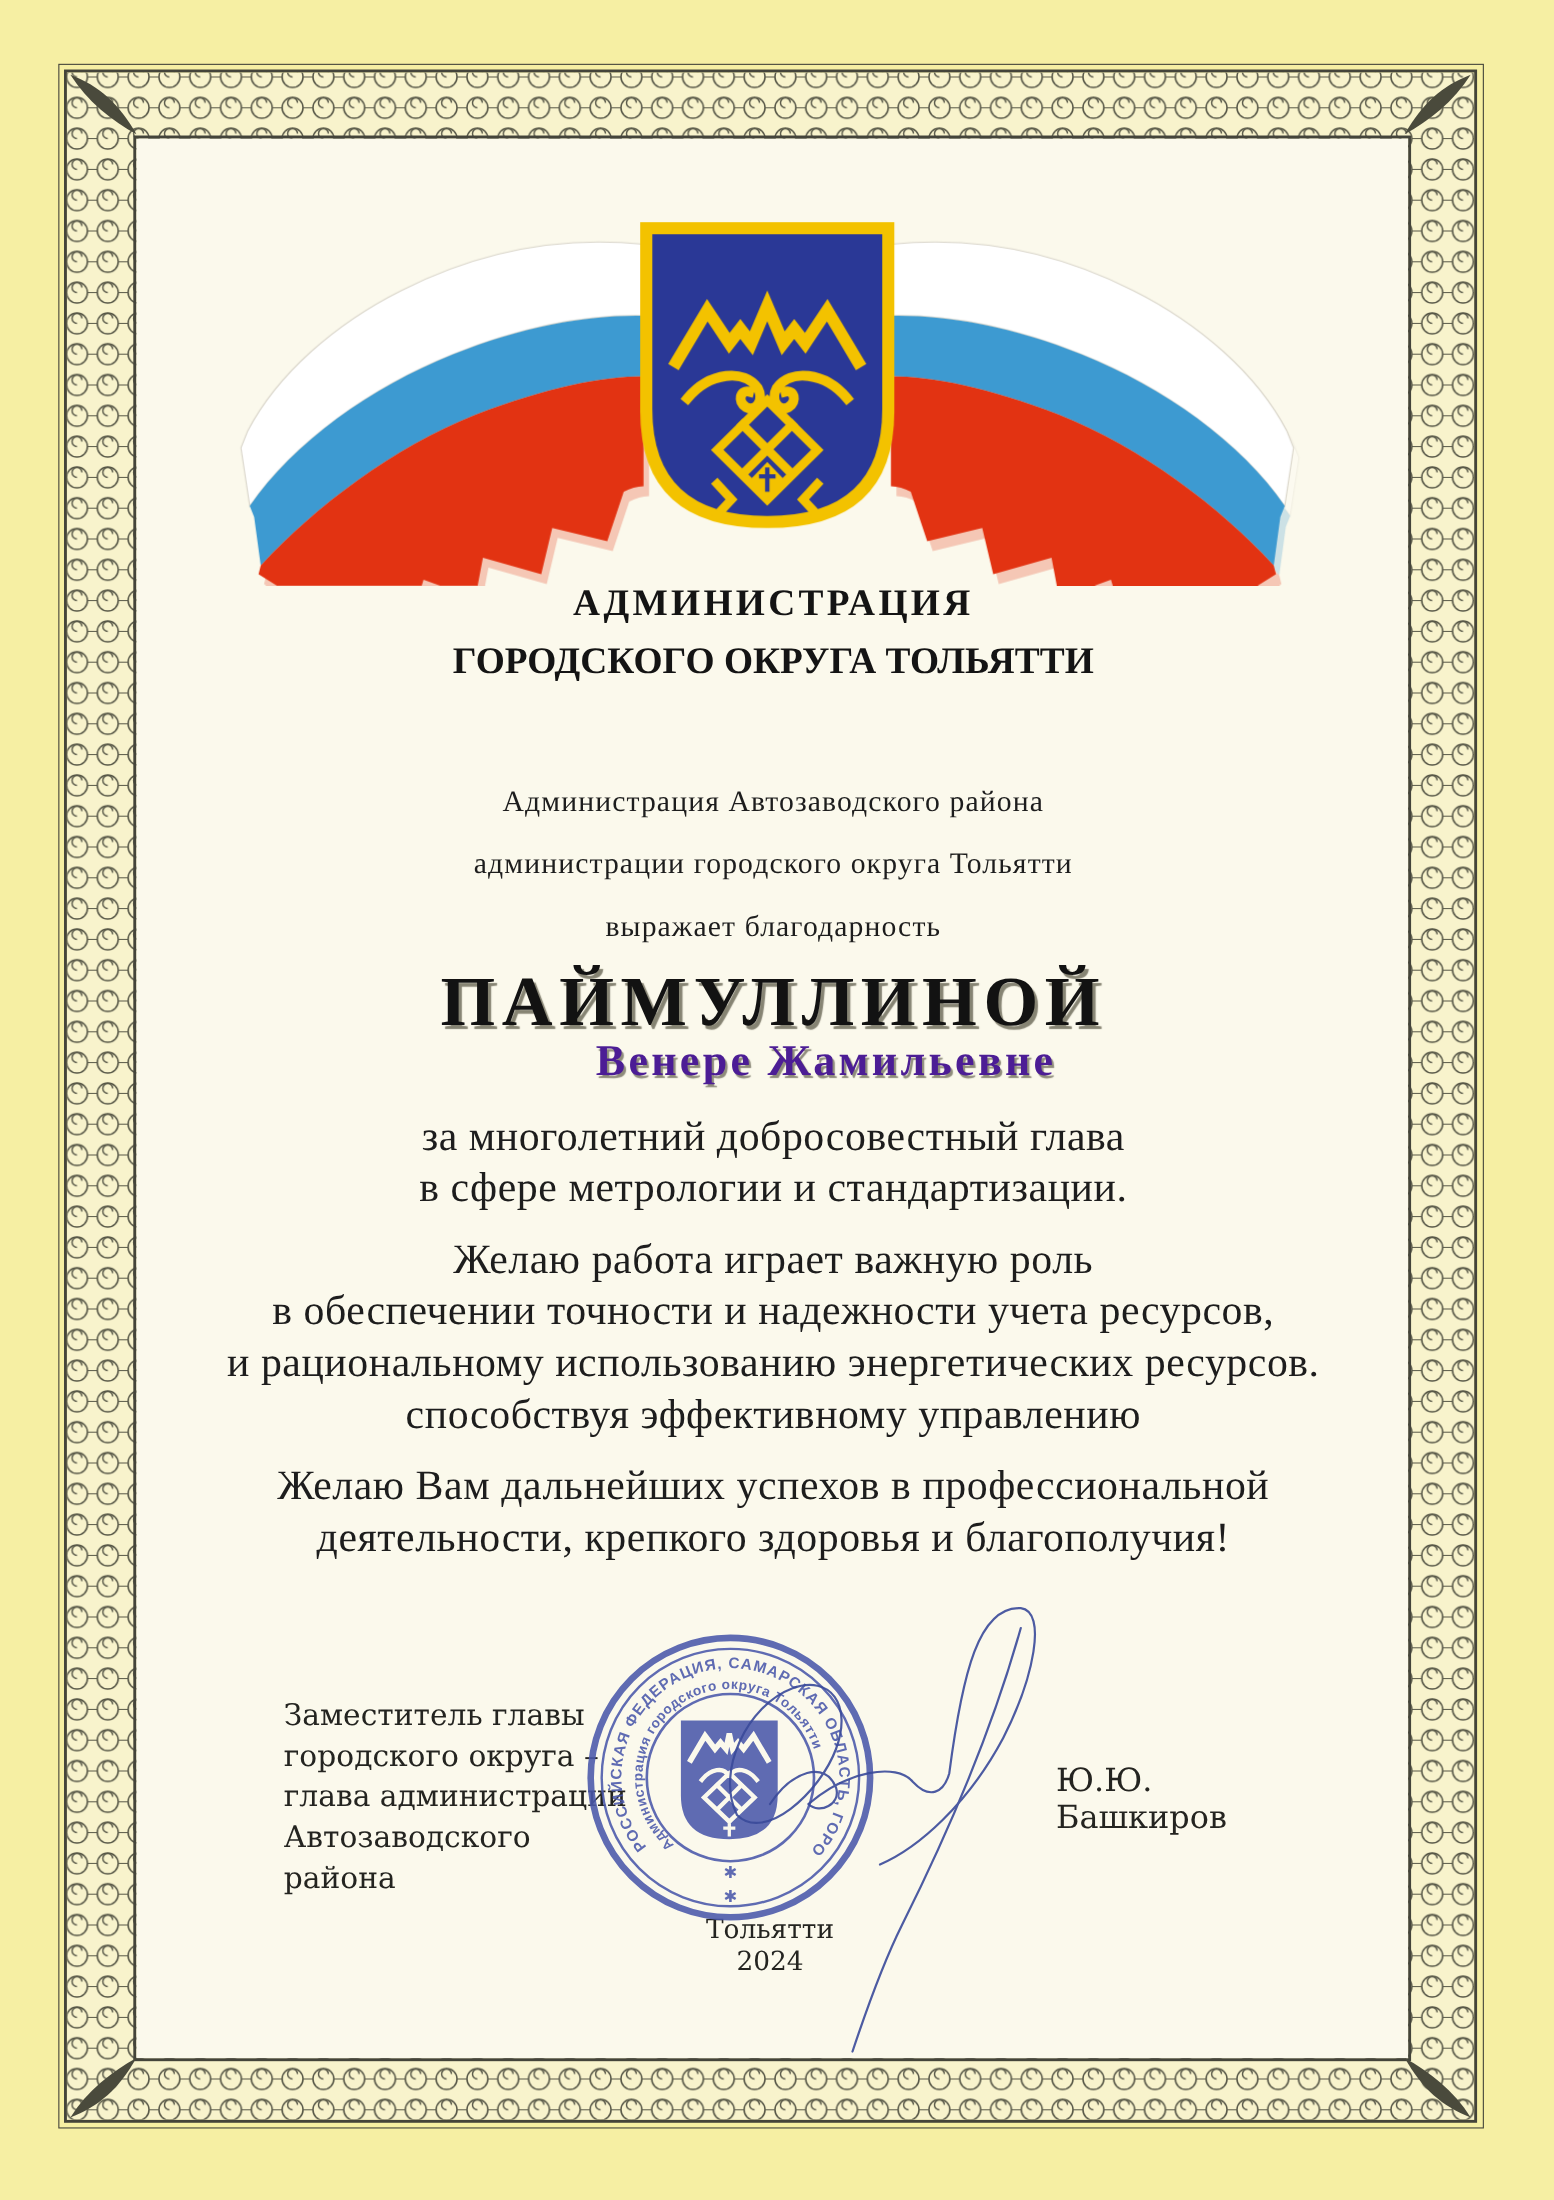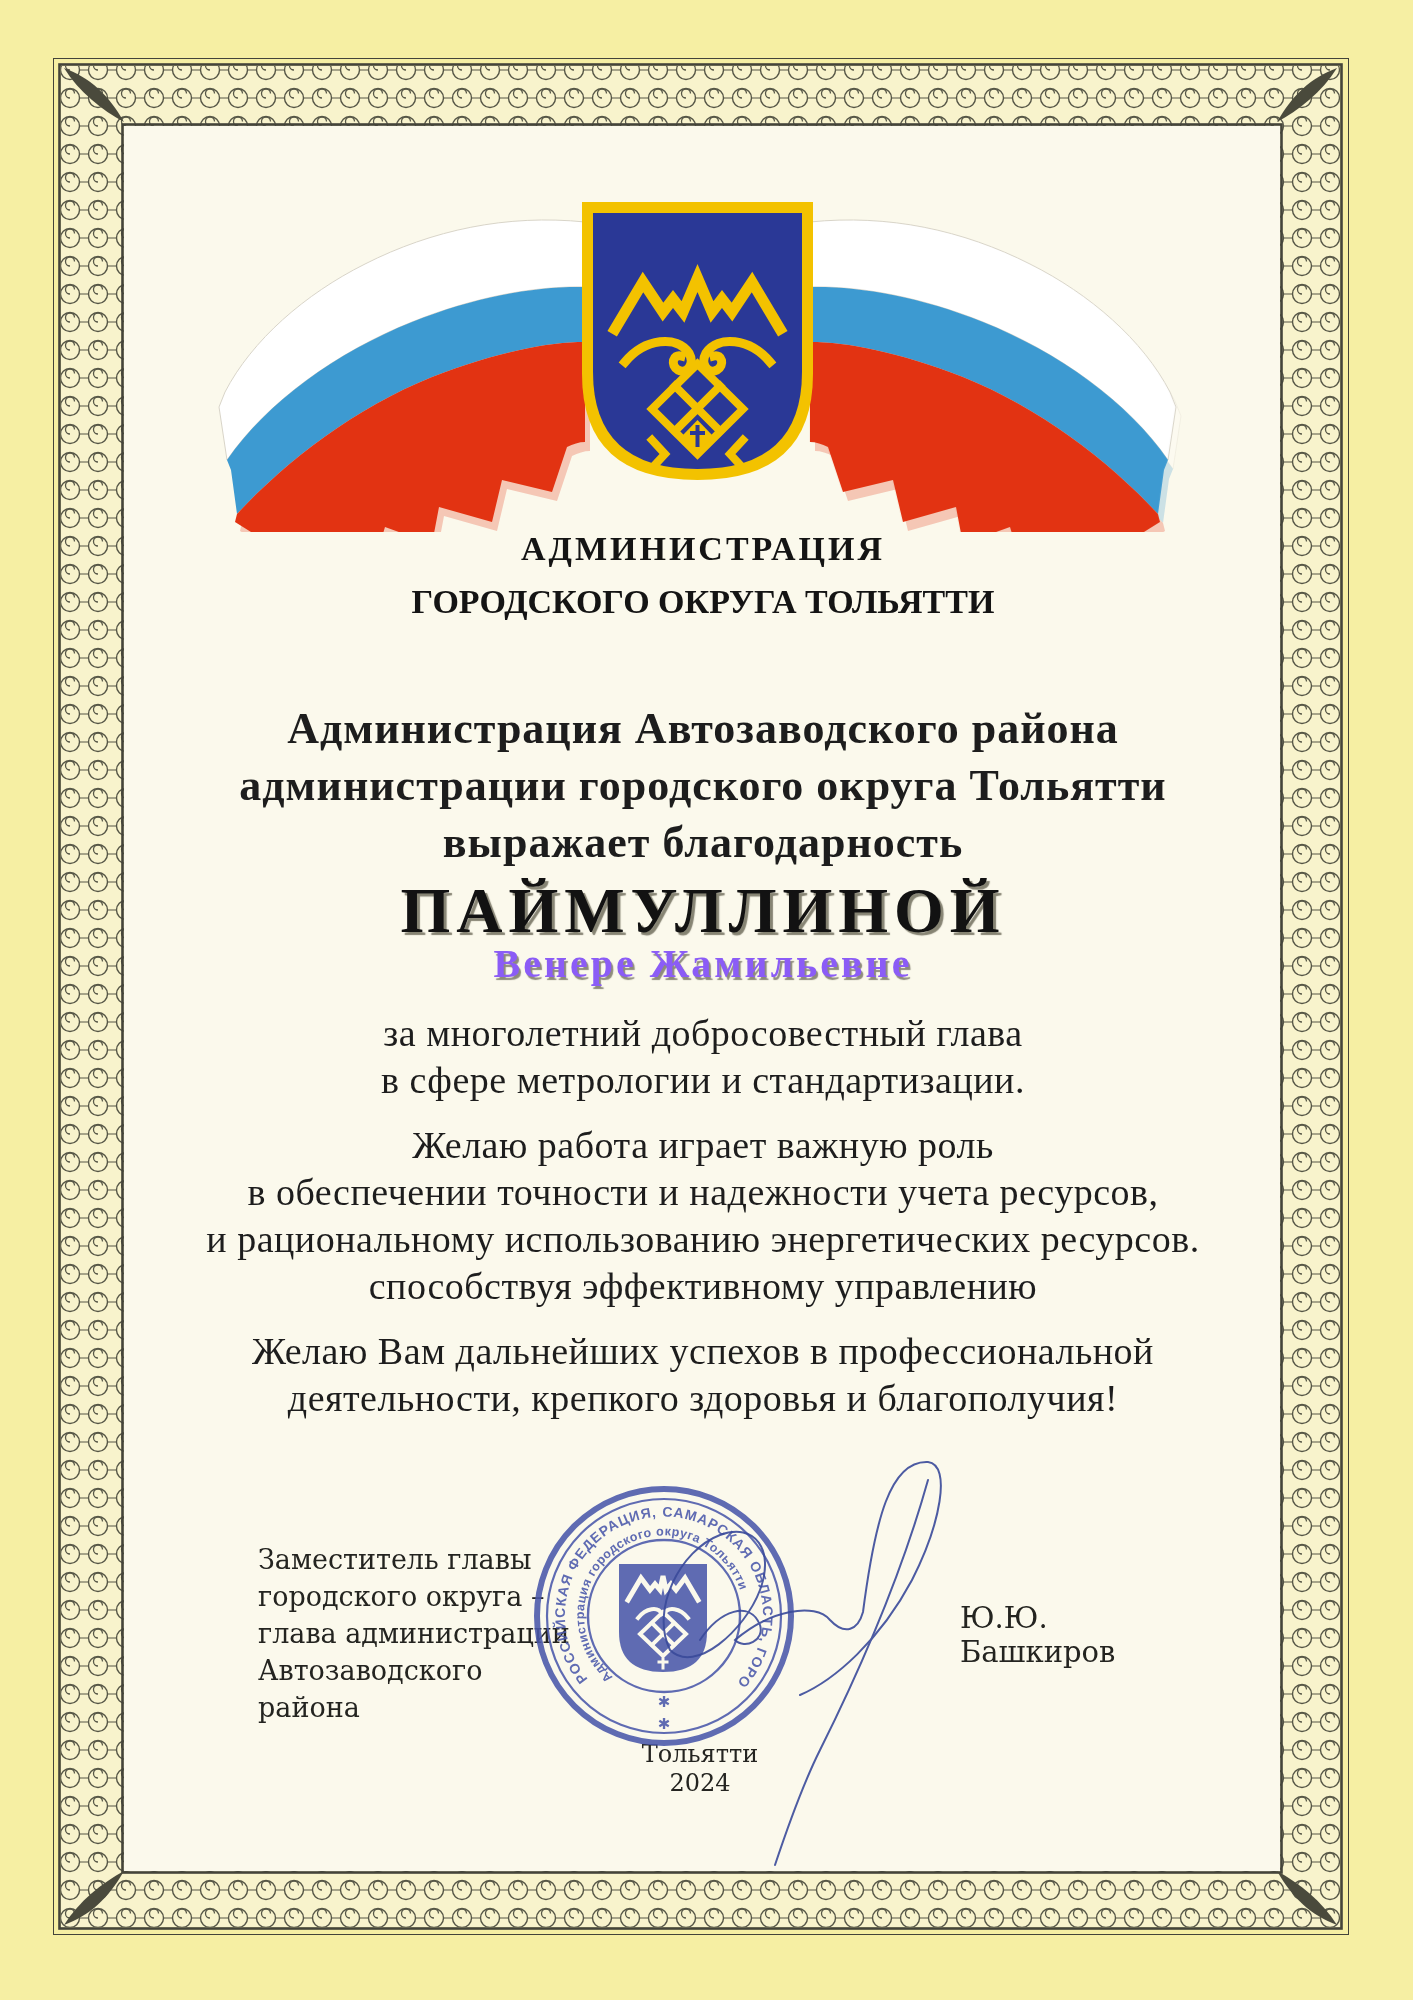--- a/index.html
+++ b/index.html
@@ -12,29 +12,30 @@
     overflow:hidden;
   }
   .page{position:absolute;left:0;top:0;width:1126px;height:2000px;}
   .frame-svg{position:absolute;left:0;top:0;}
   .abs{position:absolute;}
   .centered{left:125px;width:1156px;text-align:center;}
   .title{
     font-weight:bold;font-size:34px;line-height:53px;color:#141414;
   }
   .title .l1{letter-spacing:3px;}
-  .intro{font-size:44px;line-height:57px;letter-spacing:1px;color:#1d1d1d;font-weight:bold;}
+  .intro{font-size:27px;line-height:57px;letter-spacing:1px;color:#1d1d1d;}
   .bodytxt{font-size:38px;line-height:47px;letter-spacing:0.5px;color:#1d1d1d;}
   .name1{
     font-size:64px;font-weight:bold;letter-spacing:6px;color:#121212;
     text-shadow:3px 3px 1px rgba(95,92,75,0.75);
   }
   .name2{
-    font-size:40px;font-weight:bold;letter-spacing:3px;color:#8b5cf6;
+    font-size:40px;font-weight:bold;letter-spacing:3px;color:#4c1d95;
     text-shadow:2px 3px 1px rgba(95,92,75,0.7);
+    margin-left:48px;
   }
   .sigblock{
     font-family:"DejaVu Serif", serif;
     font-size:27px;line-height:37px;color:#242420;text-align:left;margin-top:29px;
   }
   .signer{
     font-family:"DejaVu Serif", serif;
     font-size:29px;color:#242420;
   }
   .cityyear{

